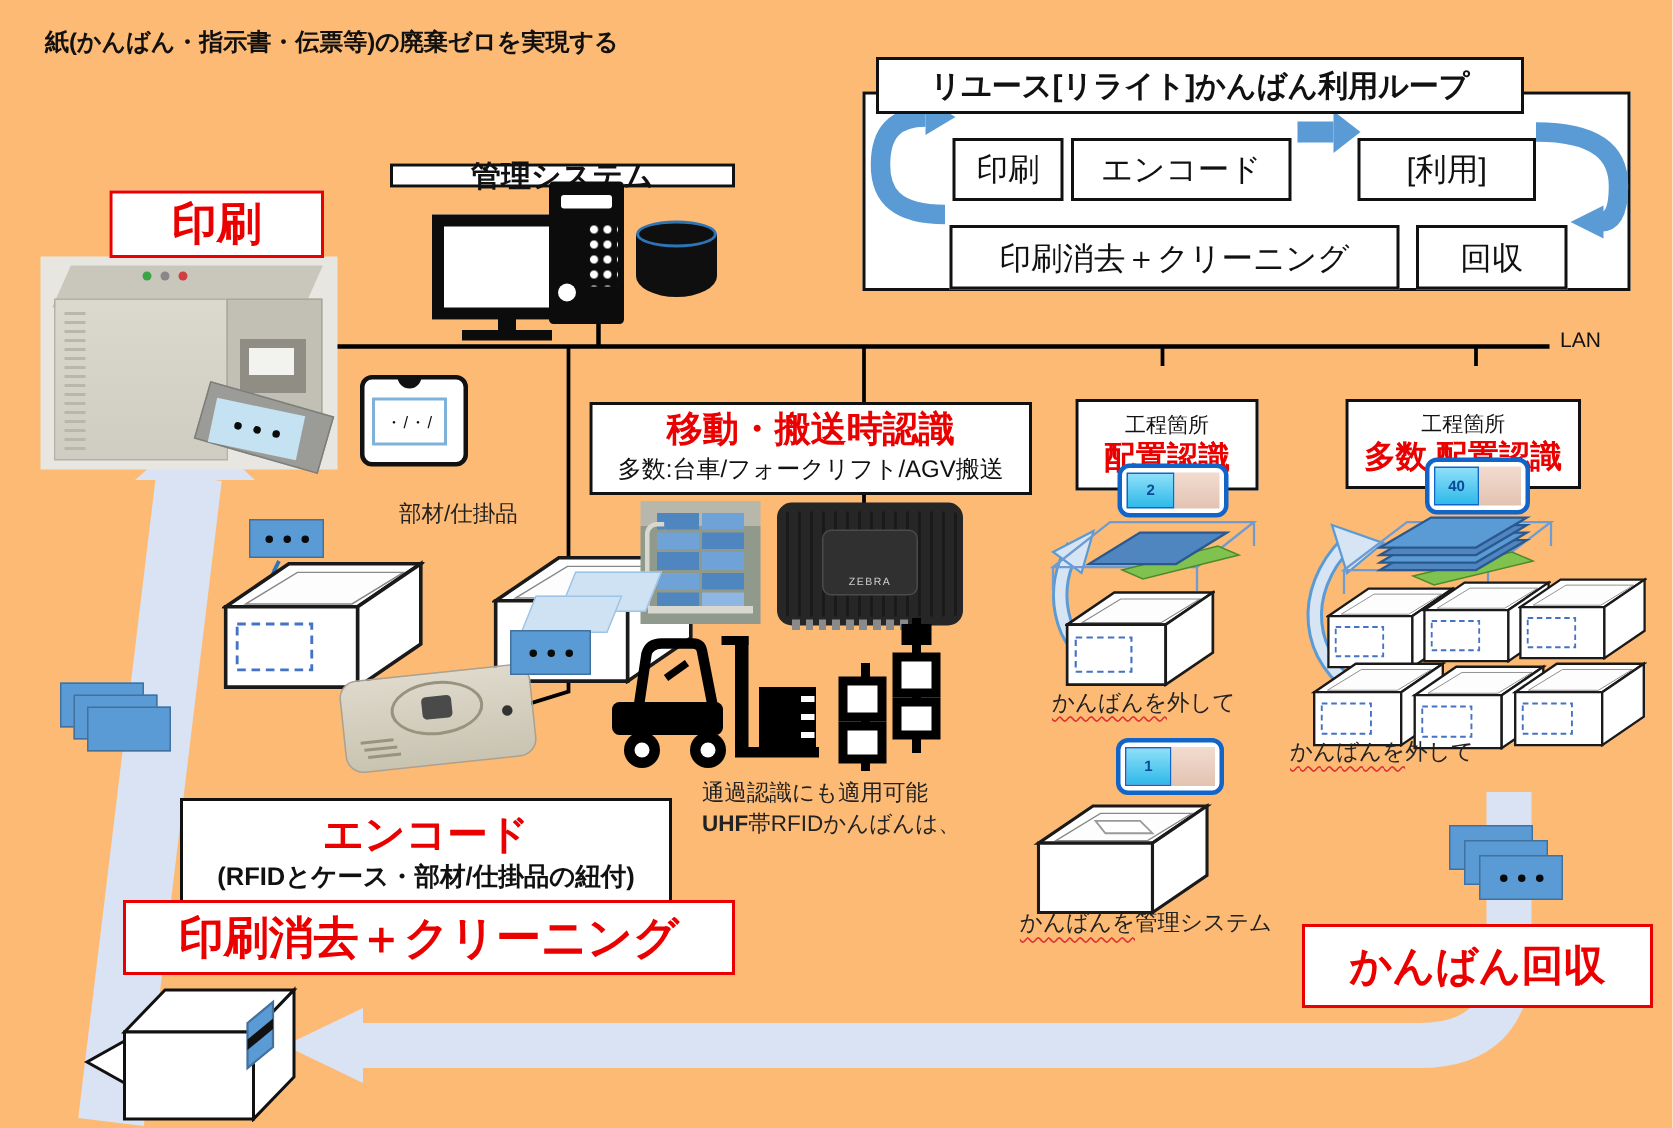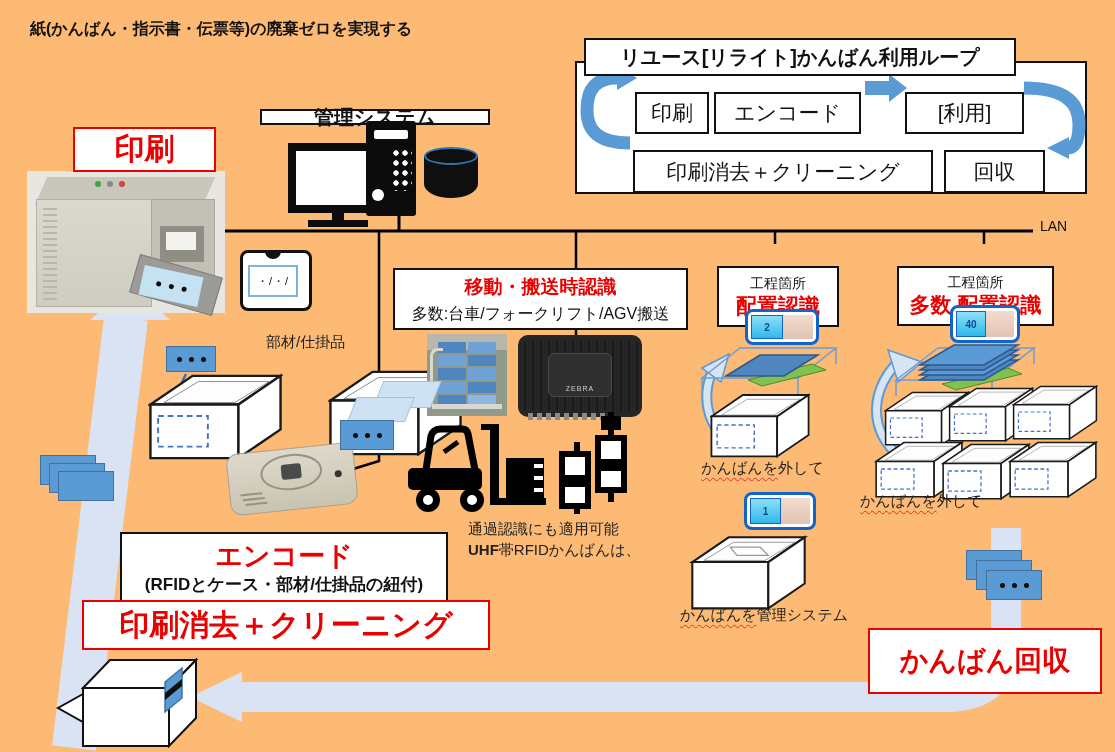--- a/index.html
+++ b/index.html
@@ -159,21 +159,21 @@
     <div class="abs" style="left:12px;top:45px;width:22px;height:2px;background:#98927f;"></div>
     <div class="abs" style="left:14px;top:50px;width:22px;height:2px;background:#98927f;"></div>
     <div class="abs" style="left:106px;top:26px;width:7px;height:7px;background:#333;border-radius:50%;"></div>
   </div>
   <div class="abs bx col" style="left:120px;top:507px;width:328px;height:72px;z-index:4;">
     <div style="color:#eb0000;font-weight:bold;font-size:27px;line-height:34px;">エンコード</div>
     <div style="font-weight:bold;font-size:17px;line-height:24px;">(RFIDとケース・部材/仕掛品の紐付)</div>
   </div>
 
   <div class="abs bx col" style="left:393px;top:243px;width:295px;height:62px;z-index:3;">
-    <div style="color:#eb0000;font-weight:bold;font-size:19px;line-height:30px;">移動・搬送時認識</div>
+    <div style="color:#eb0000;font-weight:bold;font-size:24px;line-height:30px;">移動・搬送時認識</div>
     <div style="font-size:16px;line-height:24px;">多数:台車/フォークリフト/AGV搬送</div>
   </div>
 
   <div class="abs" style="left:427px;top:334px;width:80px;height:82px;background:linear-gradient(180deg,#b7b7ac 0 20%,#8f998c 20%);z-index:3;">
     <div class="abs" style="left:11px;top:8px;width:58px;height:64px;display:grid;grid-template-columns:1fr 1fr;grid-template-rows:repeat(5,1fr);gap:2px;">
       <div style="background:#4f86c0;"></div>
         <div style="background:#6fa3d8;"></div>
       <div style="background:#6fa3d8;"></div>
         <div style="background:#4f86c0;"></div>
       <div style="background:#4f86c0;"></div>
@@ -301,21 +301,21 @@
   <div class="abs kcard" style="left:976px;top:560px;width:56px;height:30px;z-index:3;">
     <i class="kdot"></i>
       <i class="kdot"></i>
       <i class="kdot"></i>
   </div>
   <div class="abs kcard" style="left:986px;top:570px;width:56px;height:30px;z-index:3;">
     <i class="kdot"></i>
       <i class="kdot"></i>
       <i class="kdot"></i>
   </div>
-  <div class="abs redbx" style="left:868px;top:616px;width:234px;height:66px;font-size:28px;z-index:4;margin-top:12px;">かんばん回収</div>
+  <div class="abs redbx" style="left:868px;top:616px;width:234px;height:56px;font-size:28px;z-index:4;">かんばん回収</div>
 
   <div class="abs redbx" style="left:82px;top:600px;width:408px;height:50px;font-size:30px;z-index:4;">印刷消去＋クリーニング</div>
   <svg class="abs" style="left:48px;top:648px;z-index:3;" width="200" height="100" viewBox="0 0 200 100">
     <polygon points="35,40 62,12 148,12 121,40" fill="#fff" stroke="#111" stroke-width="2"></polygon>
     <polygon points="35,40 121,40 121,98 35,98" fill="#fff" stroke="#111" stroke-width="2"></polygon>
     <polygon points="121,40 148,12 148,70 121,98" fill="#fff" stroke="#111" stroke-width="2"></polygon>
     <polygon points="117,34 134,20 134,50 117,64" fill="#5b9bd5" stroke="#41719c" stroke-width="1.5"></polygon>
     <polygon points="117,45 134,31 134,38 117,52" fill="#111"></polygon>
     <polygon points="35,46 10,60 35,74" fill="#fff" stroke="#111" stroke-width="2"></polygon>
   </svg>

